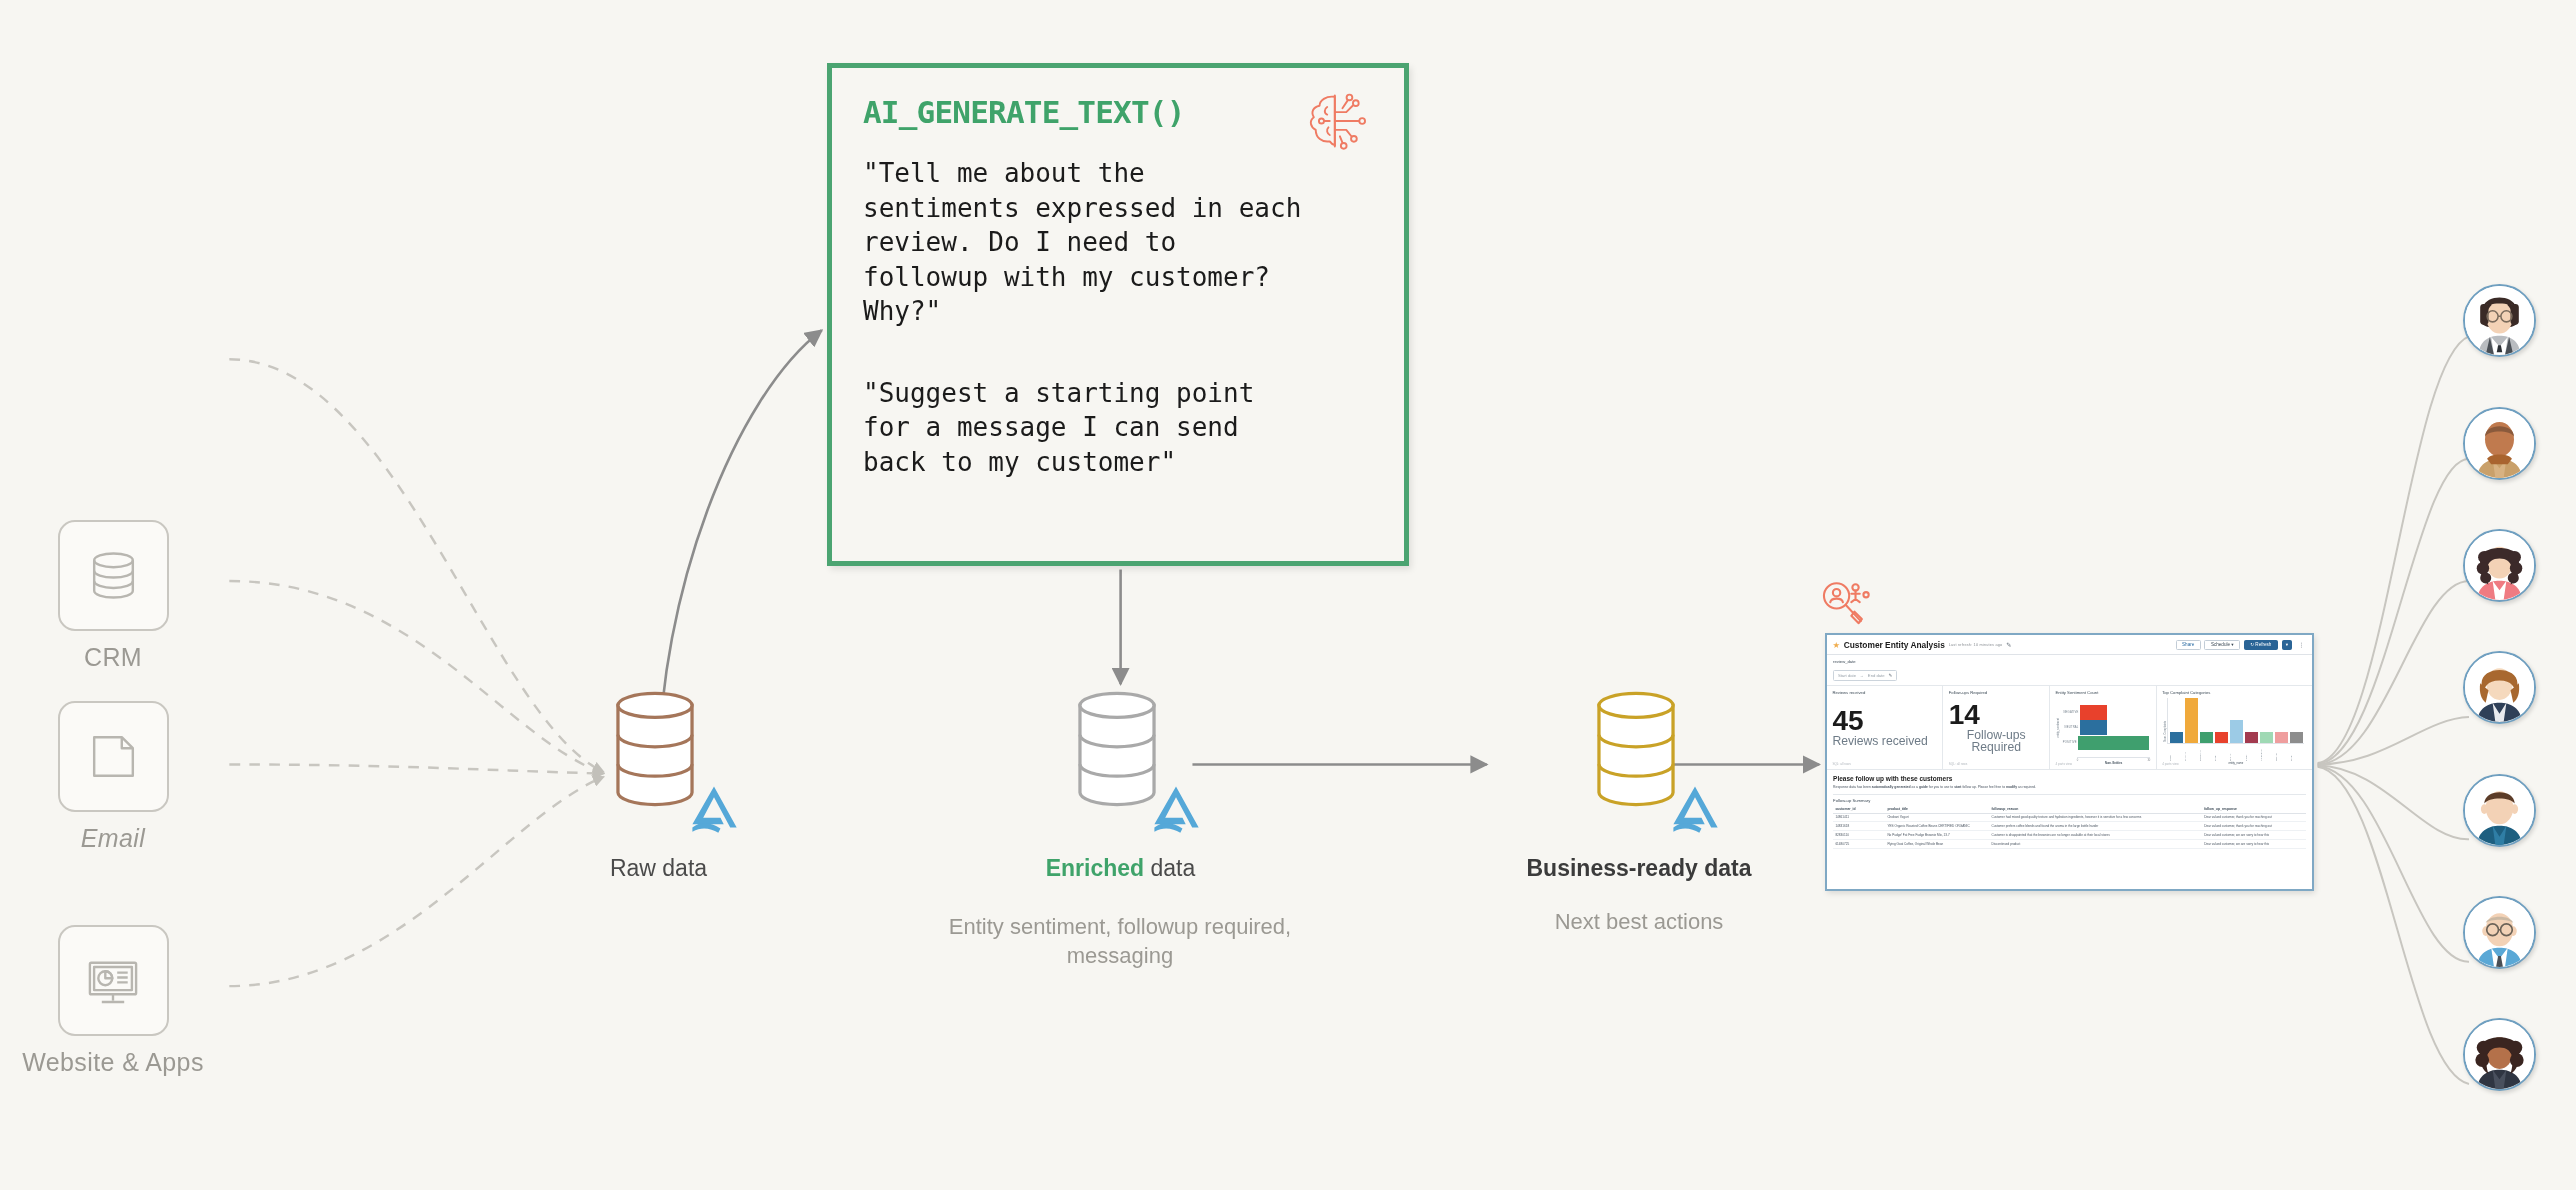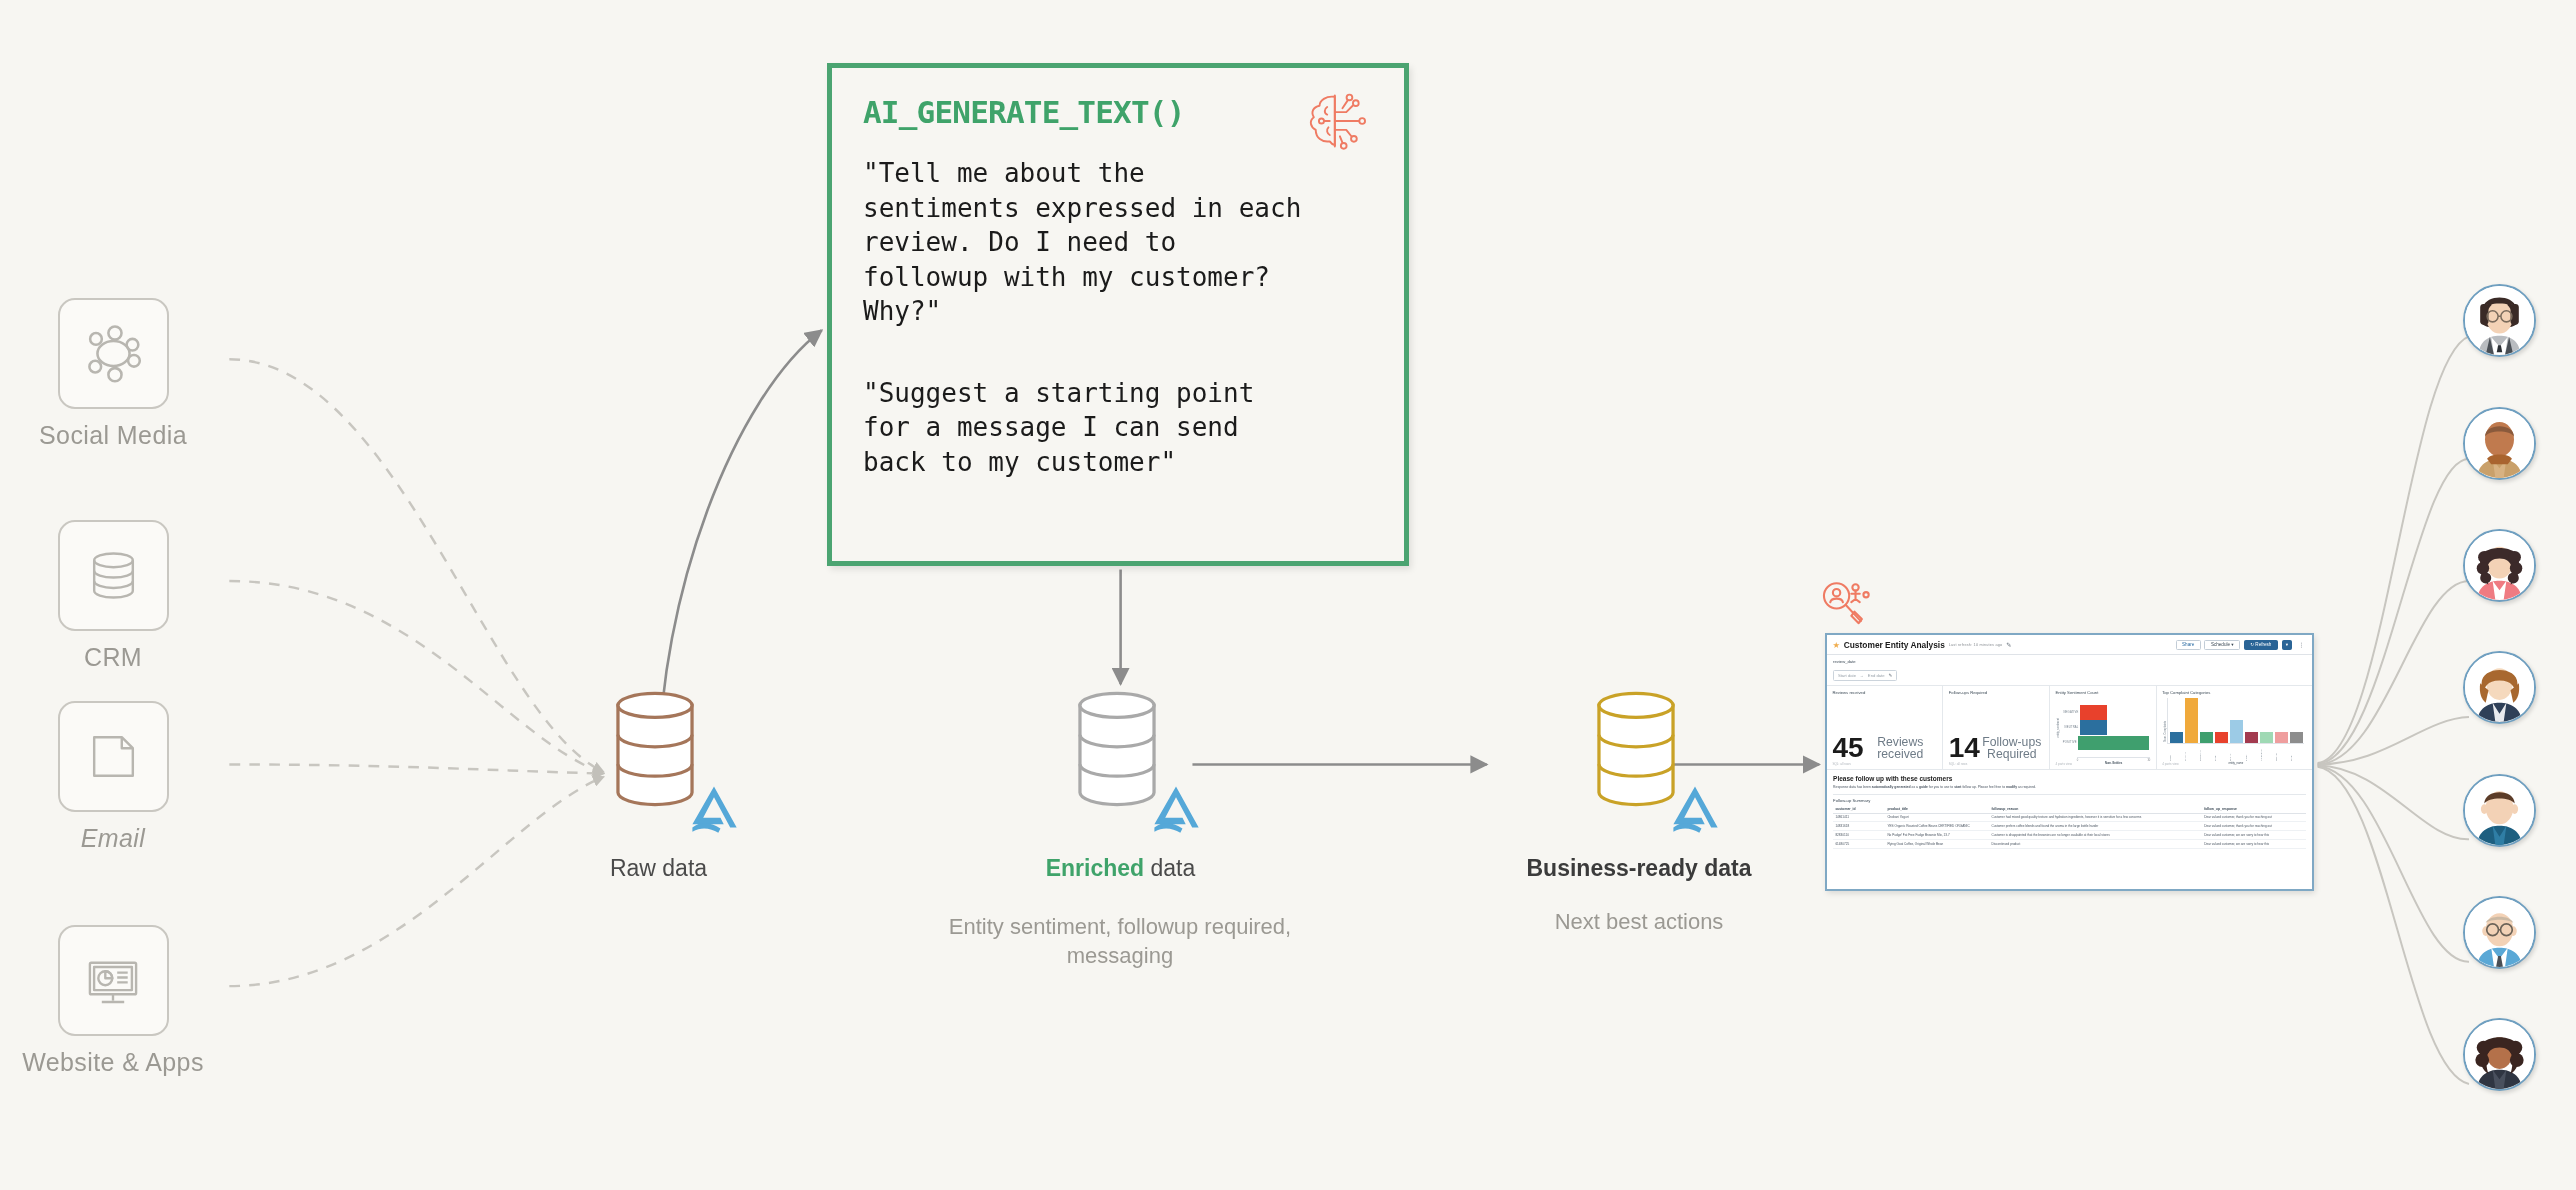--- a/index.html
+++ b/index.html
@@ -99,21 +99,21 @@
 
   #kpi-row { display: flex; height: 84px; border-bottom: 0.8px solid #e4e8ec; }
   .kpi {
     border-right: 0.8px solid #e4e8ec; padding: 3.8px 5.4px;
     display: flex; flex-direction: column; position: relative;
   }
   .kpi:last-child { border-right: none; }
   .kpi-head { font-size: 4.2px; color: #3c4a56; }
   .kpi-foot { font-size: 3.1px; color: #b0b6bc; position: absolute; left: 5.4px; bottom: 3.1px; }
   .kpi-big {
-    flex: 1; display: flex; align-items: flex-end;
+    flex: 1; display: flex; flex-direction: column; align-items: flex-start;
     justify-content: center; padding-bottom: 4.6px;
   }
   .kpi-num { font-size: 28px; font-weight: bold; color: #1b1b1b; line-height: .92; }
   .kpi-cap { font-size: 12.2px; color: #6e7b87; text-align: center; line-height: 1.0; margin-top: 0.8px; }
 
   
   #sent-chart { flex: 1; display: flex; padding: 3.1px 1.5px 0 1.5px; }
   #sent-yaxis-title {
     font-size: 2.7px; color: #6e7b87; writing-mode: vertical-rl;
     transform: rotate(180deg); align-self: center; white-space: nowrap;
@@ -183,36 +183,20 @@
       <path d="M3032,998 C 3120,990 3150,470 3230,440"></path>
       <path d="M3032,999 C 3120,995 3160,600 3230,600"></path>
       <path d="M3032,1000 C 3120,998 3160,760 3230,760"></path>
       <path d="M3032,1000 C 3120,1000 3170,940 3230,938"></path>
       <path d="M3032,1001 C 3120,1004 3170,1100 3230,1098"></path>
       <path d="M3032,1002 C 3120,1010 3160,1260 3230,1258"></path>
       <path d="M3032,1003 C 3120,1015 3150,1400 3230,1418"></path>
     </g>
   </svg>
 
-  <div class="source" style="left:-1.5px; top:298px;">
-    <div class="source-box">
-      <svg width="73" height="73" viewBox="0 0 100 100">
-        <g fill="none" stroke="#b8b6b0" stroke-width="3.5">
-          <ellipse cx="50" cy="50" rx="22" ry="17"></ellipse>
-          <circle cx="26" cy="30" r="8"></circle>
-            <circle cx="52" cy="22" r="9"></circle>
-          <circle cx="76" cy="38" r="8"></circle>
-            <circle cx="78" cy="60" r="8"></circle>
-          <circle cx="52" cy="79" r="9"></circle>
-            <circle cx="25" cy="68" r="8"></circle>
-        </g>
-      </svg>
-    </div>
-    <div class="source-label">Social Media</div>
-  </div>
 
   <div class="source" style="left:-1.5px; top:520px;">
     <div class="source-box">
       <svg width="69" height="69" viewBox="0 0 100 100">
         <g fill="none" stroke="#b8b6b0" stroke-width="3.5">
           <ellipse cx="50" cy="28" rx="28" ry="10"></ellipse>
           <path d="M22,28 V72 A28,10 0 0 0 78,72 V28"></path>
           <path d="M22,43 A28,10 0 0 0 78,43"></path>
           <path d="M22,58 A28,10 0 0 0 78,58"></path>
         </g>

